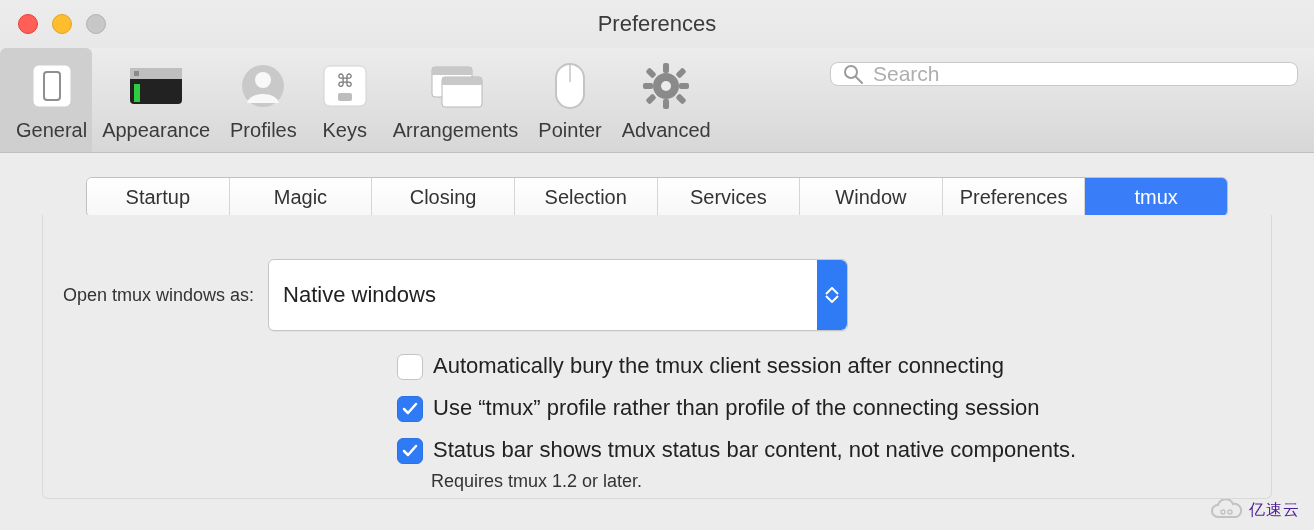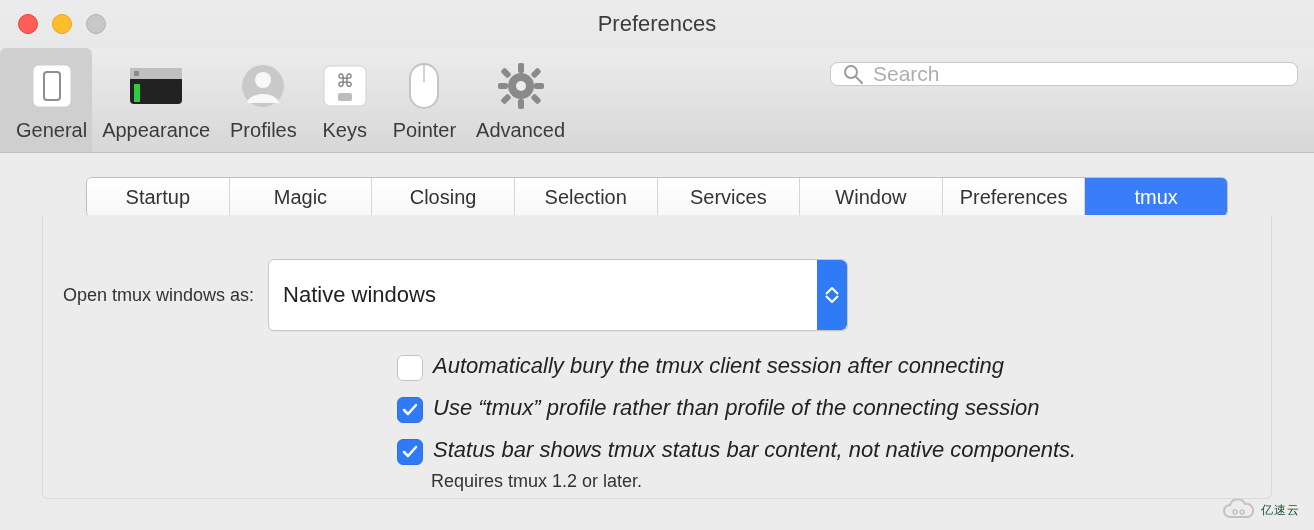--- a/index.html
+++ b/index.html
@@ -208,24 +208,23 @@
     display: flex;
     flex-direction: column;
     align-items: center;
     justify-content: center;
     color: #fff;
   }
   .mac-select .stepper svg { display:block; }
 
   .checkbox-row {
     display: flex;
-    align-items: center;
+    align-items: flex-start;
     margin-left: 326px;
     margin-bottom: 12px;
-    font-style: italic;
   }
   .checkbox-row:first-of-type { margin-top: 0; }
 
   .mac-checkbox {
     width: 24px;
     height: 24px;
     border-radius: 6px;
     margin-right: 10px;
     margin-top: 3px;
     flex: none;
@@ -256,22 +255,22 @@
   }
 
   
   .watermark {
     position: absolute;
     right: 14px;
     bottom: 10px;
     display: flex;
     align-items: center;
     gap: 6px;
-    font-size: 12px;
-    color: #14532d;
+    font-size: 16px;
+    color: #4c1d95;
     letter-spacing: 1px;
   }
   .watermark .cloud {
     width: 34px;
     height: 22px;
     position: relative;
   }
 </style>
 </head>
 <body>
@@ -325,20 +324,31 @@
       <span class="tool-icon">
         <svg width="48" height="46" viewBox="0 0 48 46">
           <rect x="3" y="3" width="42" height="40" rx="6" fill="#fff" stroke="#d2d2d2"></rect>
           <text x="24" y="24" font-size="18" text-anchor="middle" fill="#7d7d7d" font-family="-apple-system">⌘</text>
           <rect x="17" y="30" width="14" height="8" rx="2" fill="#bdbdbd"></rect>
         </svg>
       </span>
       <span>Keys</span>
     </div>
 
+    <div class="tool-item">
+      <span class="tool-icon">
+        <svg width="56" height="46" viewBox="0 0 56 46">
+          <rect x="4" y="4" width="40" height="30" rx="3" fill="#fff" stroke="#b8b8b8"></rect>
+          <rect x="4" y="4" width="40" height="8" fill="#c8c8c8"></rect>
+          <rect x="14" y="14" width="40" height="30" rx="3" fill="#fff" stroke="#b8b8b8"></rect>
+          <rect x="14" y="14" width="40" height="8" fill="#c8c8c8"></rect>
+        </svg>
+      </span>
+      <span>Arrangements</span>
+    </div>
 
     <div class="tool-item">
       <span class="tool-icon">
         <svg width="40" height="48" viewBox="0 0 40 48">
           <rect x="6" y="2" width="28" height="44" rx="14" fill="#fff" stroke="#c4c4c4" stroke-width="2"></rect>
           <line x1="20" y1="2" x2="20" y2="20" stroke="#c4c4c4" stroke-width="1.5"></line>
           <text x="20" y="41" font-size="10" text-anchor="middle" fill="#b5b5b5" font-family="-apple-system"></text>
         </svg>
       </span>
       <span>Pointer</span>

